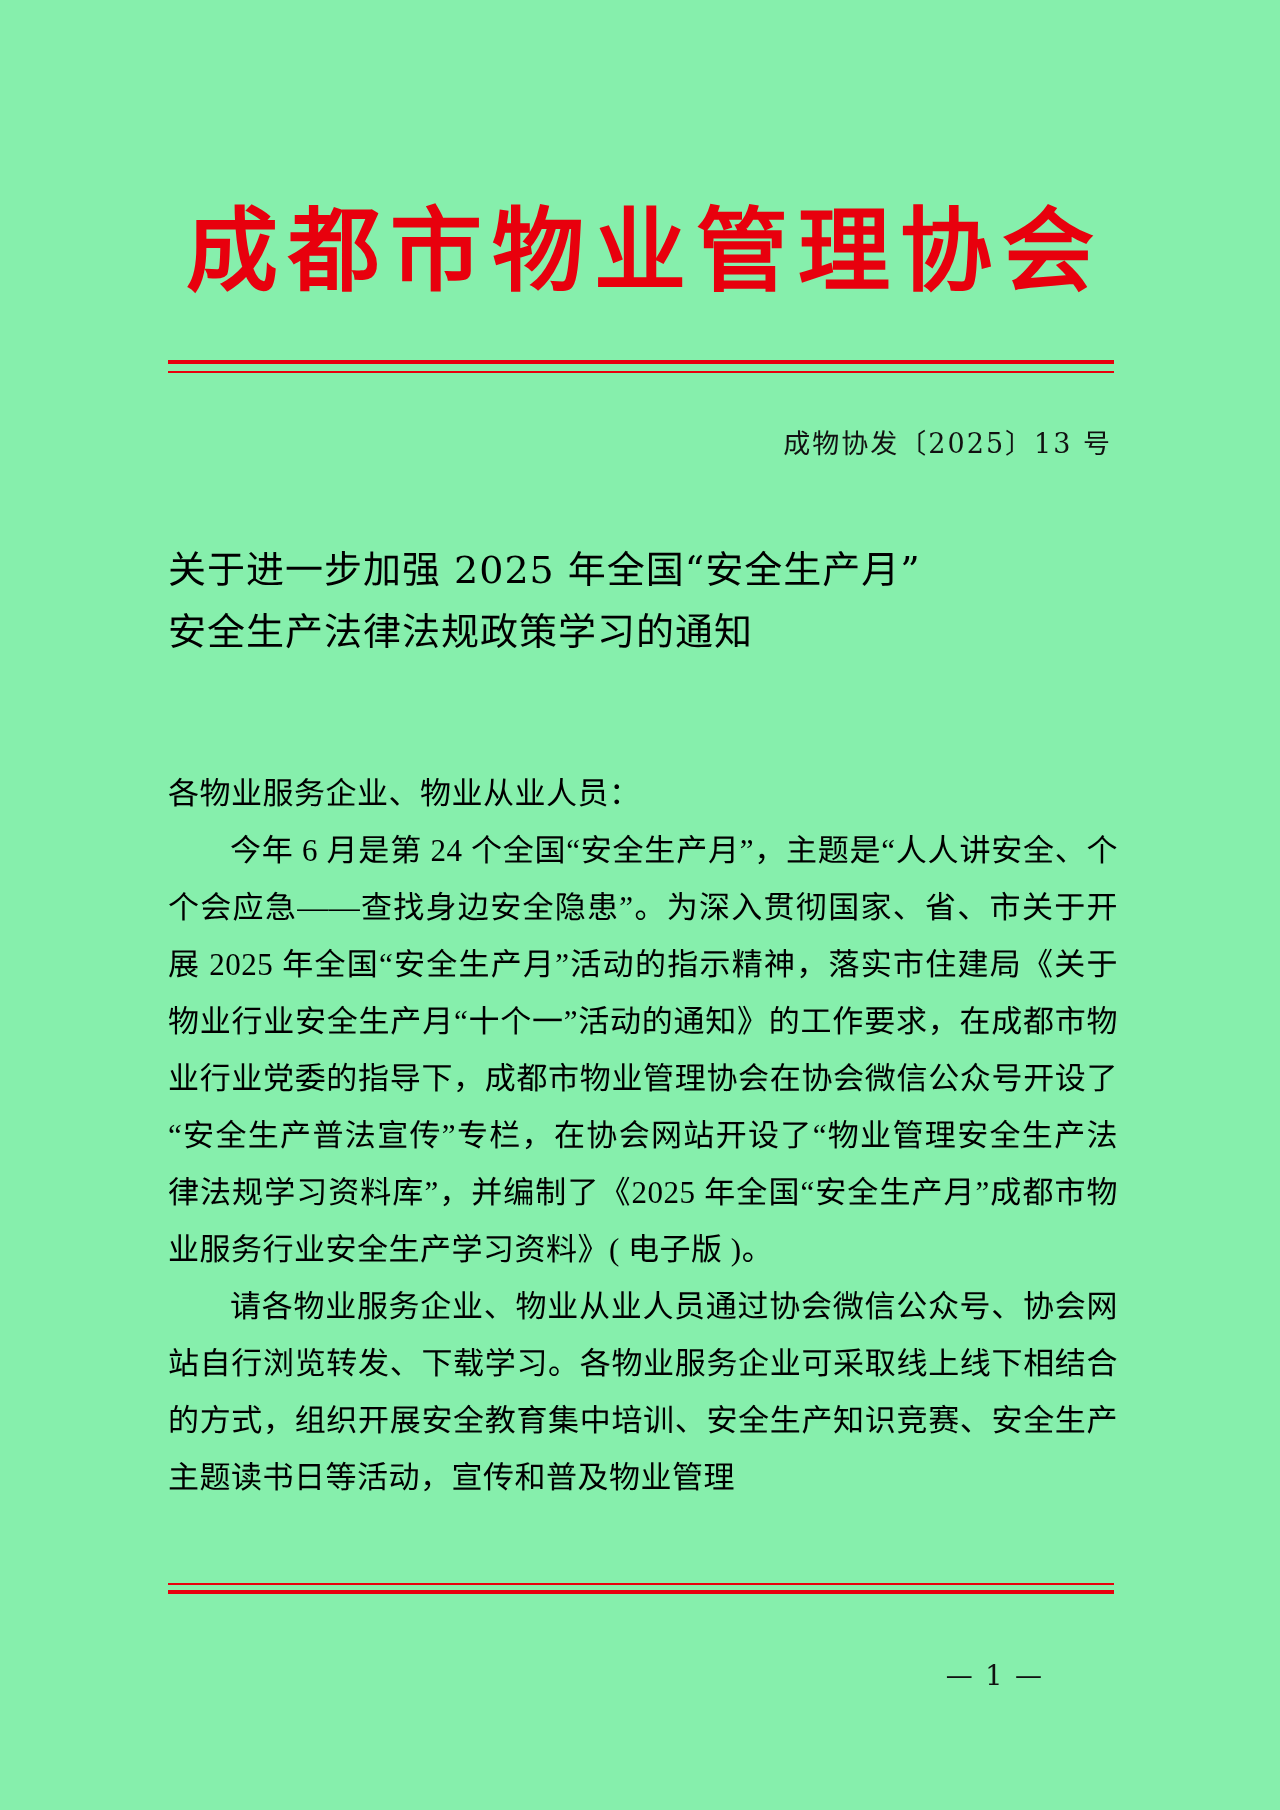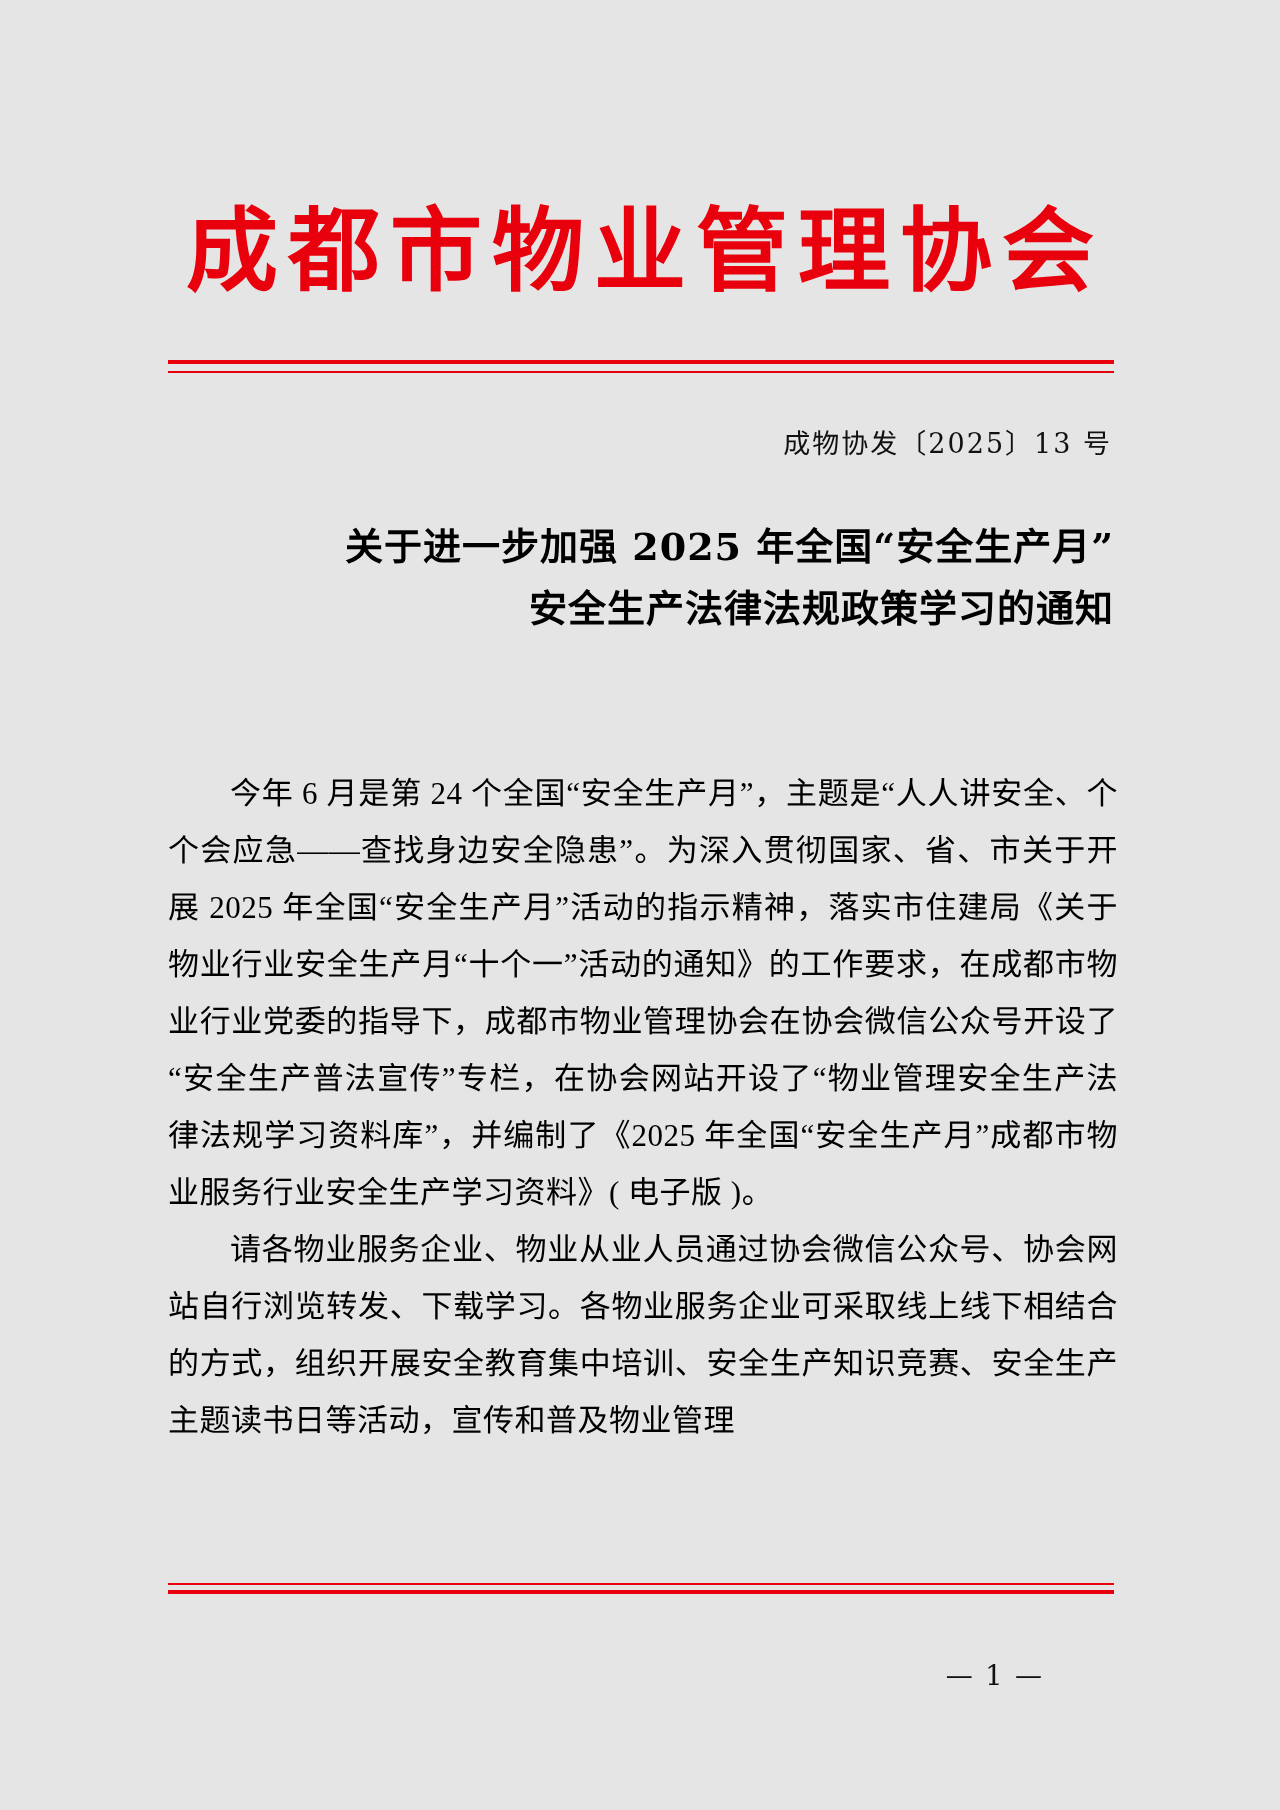--- a/index.html
+++ b/index.html
@@ -13,21 +13,21 @@
     position: relative;
     font-family: "DejaVu Sans", "Liberation Sans", sans-serif;
     overflow: hidden;
   }
 
   .page {
     position: absolute;
     left: 0; top: 0;
     width: 1280px;
     height: 1810px;
-    background: #e5e5e5;
+    background: #86efac;
   }
 
   
   .masthead {
     position: absolute;
     left: 0;
     top: 205px;
     width: 1280px;
     text-align: center;
   }
@@ -70,25 +70,25 @@
     color: #111;
     letter-spacing: 2px;
     white-space: nowrap;
     text-align: center;
   }
 
   
   .doc-title {
     position: absolute;
     left: 168px;
-    top: 516px;
+    top: 540px;
     width: 946px;
-    text-align: right;
+    text-align: left;
     font-family: "DejaVu Serif", "Liberation Serif", serif;
-    font-weight: bold;
+    font-weight: normal;
     font-size: 38px;
     line-height: 1.62;
     color: #000;
     letter-spacing: 1px;
   }
   .doc-title .line {
     display: block;
     white-space: nowrap;
   }
 
@@ -158,20 +158,21 @@
   <div class="rule-thin"></div>
 
   <div class="doc-number">成物协发〔2025〕13 号</div>
 
   <div class="doc-title">
     <span class="line">关于进一步加强 2025 年全国“安全生产月”</span>
     <span class="line">安全生产法律法规政策学习的通知</span>
   </div>
 
   <div class="body-block">
+    <div class="salutation">各物业服务企业、物业从业人员：</div>
     <div class="para">今年 6 月是第 24 个全国“安全生产月”，主题是“人人讲安全、个个会应急——查找身边安全隐患”。为深入贯彻国家、省、市关于开展 2025 年全国“安全生产月”活动的指示精神，落实市住建局《关于物业行业安全生产月“十个一”活动的通知》的工作要求，在成都市物业行业党委的指导下，成都市物业管理协会在协会微信公众号开设了“安全生产普法宣传”专栏，在协会网站开设了“物业管理安全生产法律法规学习资料库”，并编制了《2025 年全国“安全生产月”成都市物业服务行业安全生产学习资料》( 电子版 )。</div>
     <div class="para">请各物业服务企业、物业从业人员通过协会微信公众号、协会网站自行浏览转发、下载学习。各物业服务企业可采取线上线下相结合的方式，组织开展安全教育集中培训、安全生产知识竞赛、安全生产主题读书日等活动，宣传和普及物业管理</div>
   </div>
 
   <div class="footer-rule-thin"></div>
   <div class="footer-rule-thick"></div>
 
   <div class="page-number">— 1 —</div>
 
 </div>

